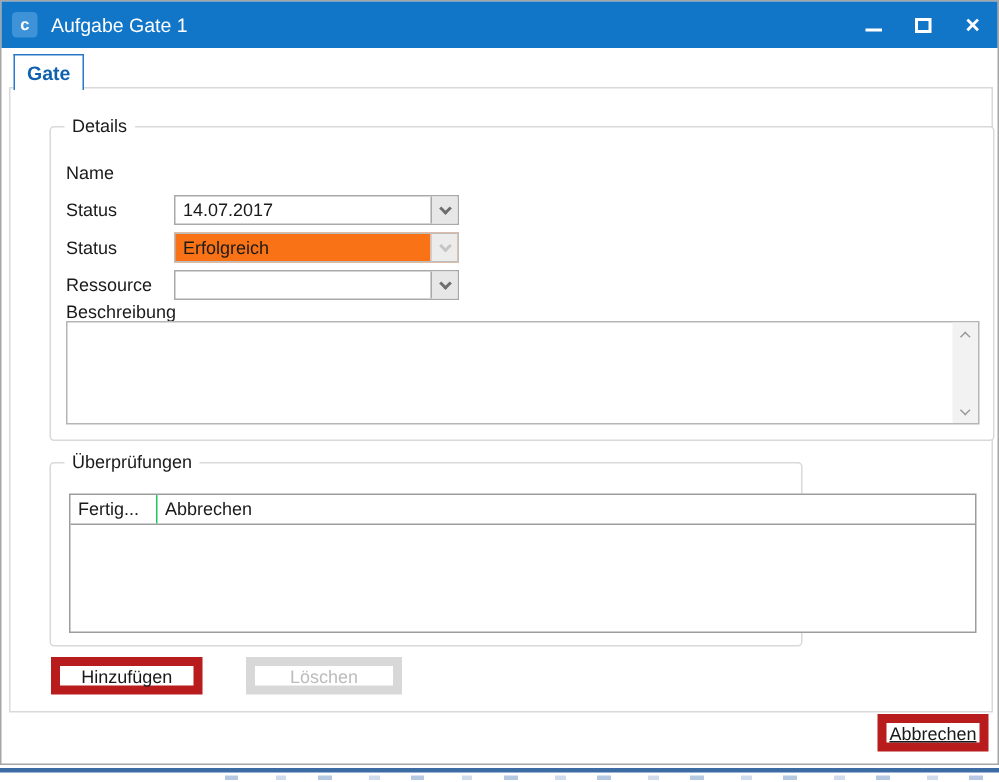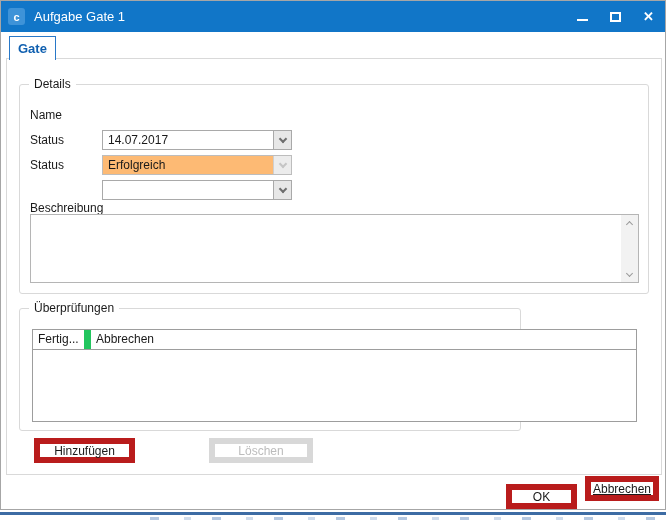--- a/index.html
+++ b/index.html
@@ -63,20 +63,21 @@
     padding:4px 8px 0 8px;
     color:#1060B0; font-weight:bold; font-size:13px;
     z-index:2;
   }
 
   
   .groupbox {
     position:absolute;
     border:1px solid #d9d9d9; border-radius:3px;
     background:#fff;
+    margin-left:14px;
   }
   .legend {
     position:absolute; top:-8px; left:9px;
     background:#fff; padding:0 5px;
     color:#1a1a1a;
   }
   .gb-details { left:18px; top:83px; width:630px; height:210px; }
   .gb-checks  { left:18px; top:307px; width:502px; height:123px; }
 
   .fld-label { position:absolute; left:10px; width:70px; line-height:20px; }
@@ -94,21 +95,21 @@
     padding:0 5px; color:#1a1a1a; outline:none;
   }
 
   .combo {
     position:absolute; left:82px;
     width:190px; height:20px;
     border:1px solid #a9a9a9; background:#fff;
     display:flex; align-items:center;
   }
   .combo-datum     { top:45px; }
-  .combo-status    { top:70px; background:#fdba74; border-color:#bdbdbd; }
+  .combo-status    { top:70px; background:#f97316; border-color:#bdbdbd; }
   .combo-ressource { top:95px; }
   .combo-text { flex:1; padding-left:5px; white-space:nowrap; overflow:hidden; }
   .combo-arrow {
     width:18px; height:100%;
     border-left:1px solid #a9a9a9;
     background:#e7e7e7;
     display:flex; align-items:center; justify-content:center;
   }
   .combo-status .combo-arrow { border-left-color:#cfcfcf; background:#ececec; }
   .chev {
@@ -144,35 +145,35 @@
   .table {
     position:absolute; left:12px; top:20px;
     width:605px; height:93px;
     border:1px solid #9d9d9d; background:#fff;
   }
   .thead {
     display:flex; height:20px;
     border-bottom:1px solid #9d9d9d;
   }
   .th { line-height:19px; padding-left:5px; white-space:nowrap; overflow:hidden; }
-  .th-done { width:58px; border-right:7px solid #22c55e; flex:0 0 auto; }
+  .th-done { width:58px; border-right:1px solid #22c55e; flex:0 0 auto; }
   .th-comment { flex:1; }
   .tbody { height:71px; }
 
   
   .btn {
     position:absolute;
     background:#fff; border:6px solid #b91c1c;
     font-family:"Liberation Sans", sans-serif; font-size:12px; color:#1a1a1a;
     display:flex; align-items:center; justify-content:center;
     cursor:default;
   }
   .btn-add    { left:33px;  top:437px; width:101px; height:25px; }
   .btn-delete { left:163px; top:437px; width:104px; height:25px;
-                color:#bcbcbc; border-color:#d8d8d8;margin-left:45px; }
+                color:#bcbcbc; border-color:#d8d8d8; }
   .btn-ok     { left:505px; top:483px; width:71px;  height:25px; }
   .btn-cancel { left:584px; top:475px; width:74px;  height:25px;text-decoration:underline; }
 
   
   .backdrop { position:absolute; left:0; top:510px; width:666px; height:11px; background:#fff; }
   .backdrop-line { position:absolute; left:0; top:2px; width:666px; height:3px; background:#3D6CA4; }
   .backdrop-ticks {
     position:absolute; left:150px; top:7px; width:516px; height:3px;
     background:repeating-linear-gradient(90deg,
       rgba(120,155,200,0.55) 0 9px, transparent 9px 34px,
@@ -217,20 +218,21 @@
     </div>
 
     <span class="fld-label lbl-status">Status</span>
     <div class="combo combo-status">
       <span class="combo-text">Erfolgreich</span>
       <span class="combo-arrow">
         <i class="chev"></i>
       </span>
     </div>
 
+    <span class="fld-label lbl-ressource">Ressource</span>
     <div class="combo combo-ressource">
       <span class="combo-text"></span>
       <span class="combo-arrow">
         <i class="chev"></i>
       </span>
     </div>
 
     <span class="fld-label lbl-beschreibung">Beschreibung</span>
     <div class="textarea-box">
       <div class="vscroll">
@@ -251,21 +253,20 @@
         <div class="th th-done">Fertig...</div>
         <div class="th th-comment">Abbrechen</div>
       </div>
       <div class="tbody"></div>
     </div>
   </div>
 
   <div class="btn btn-add">Hinzufügen</div>
   <div class="btn btn-delete">Löschen</div>
 
-  <div class="btn btn-ok">OK</div>
   <div class="btn btn-cancel">Abbrechen</div>
 
 </div>
 
 <div class="backdrop">
   <div class="backdrop-line"></div>
   <div class="backdrop-ticks"></div>
 </div>
 
 </body></html>

